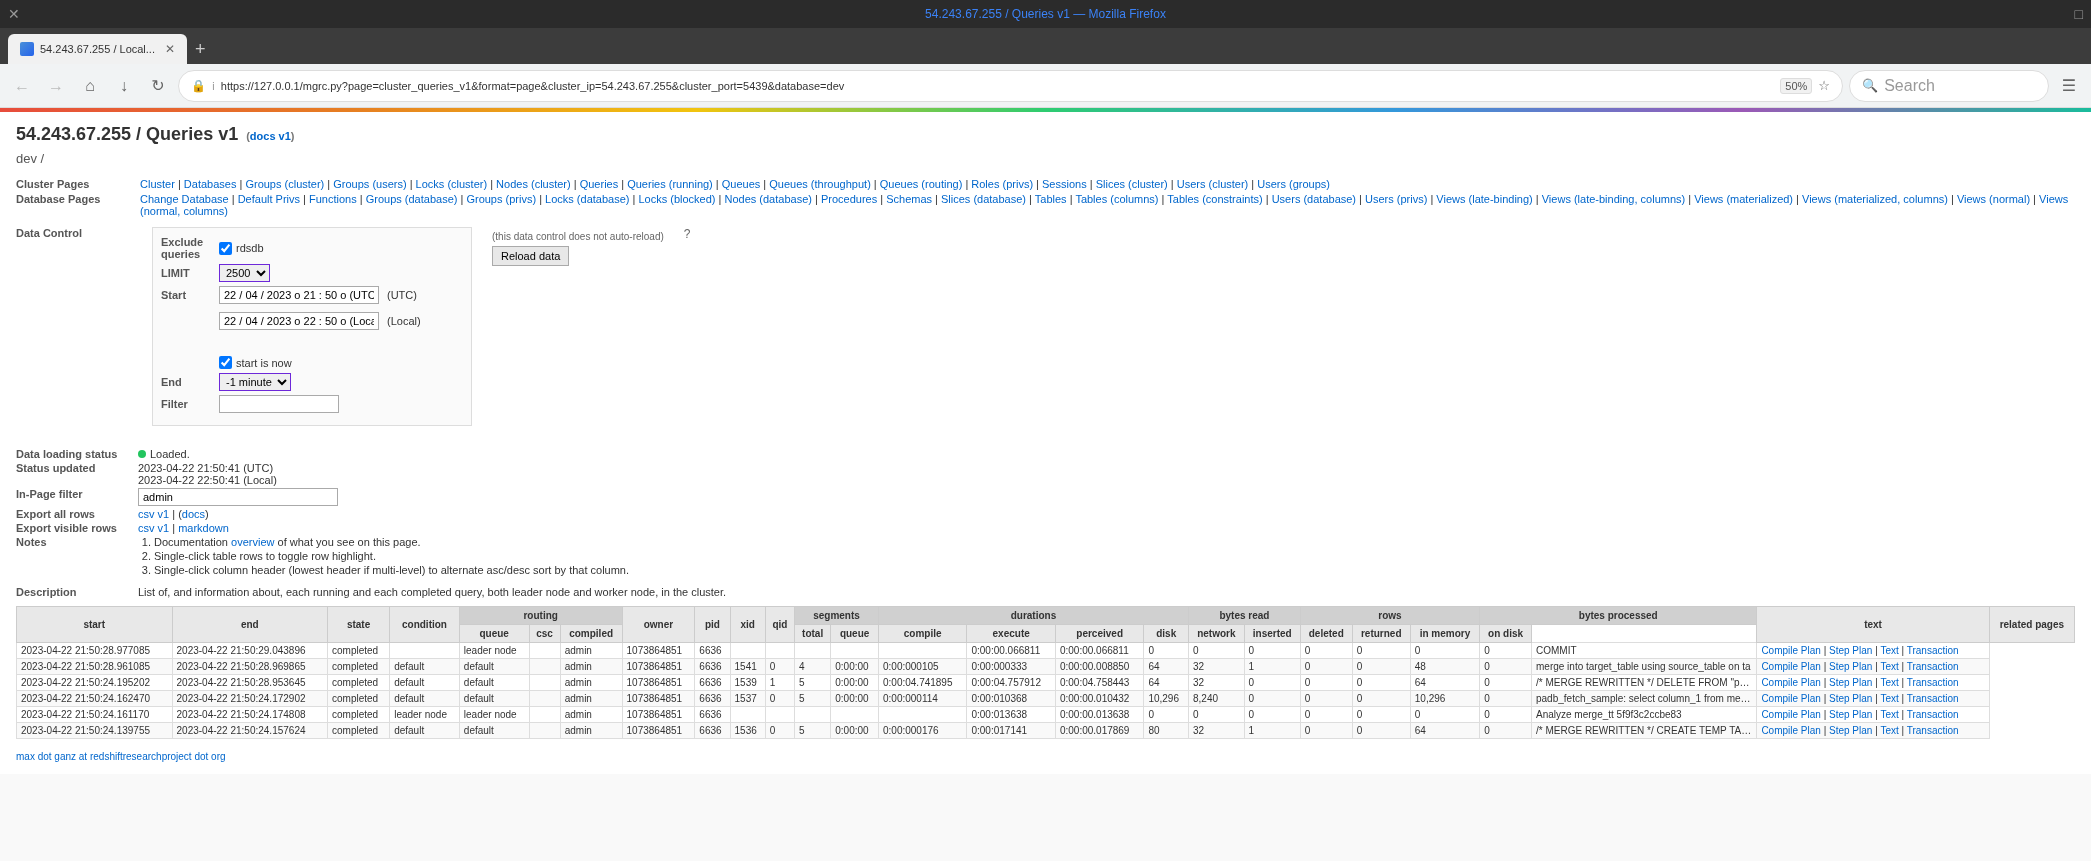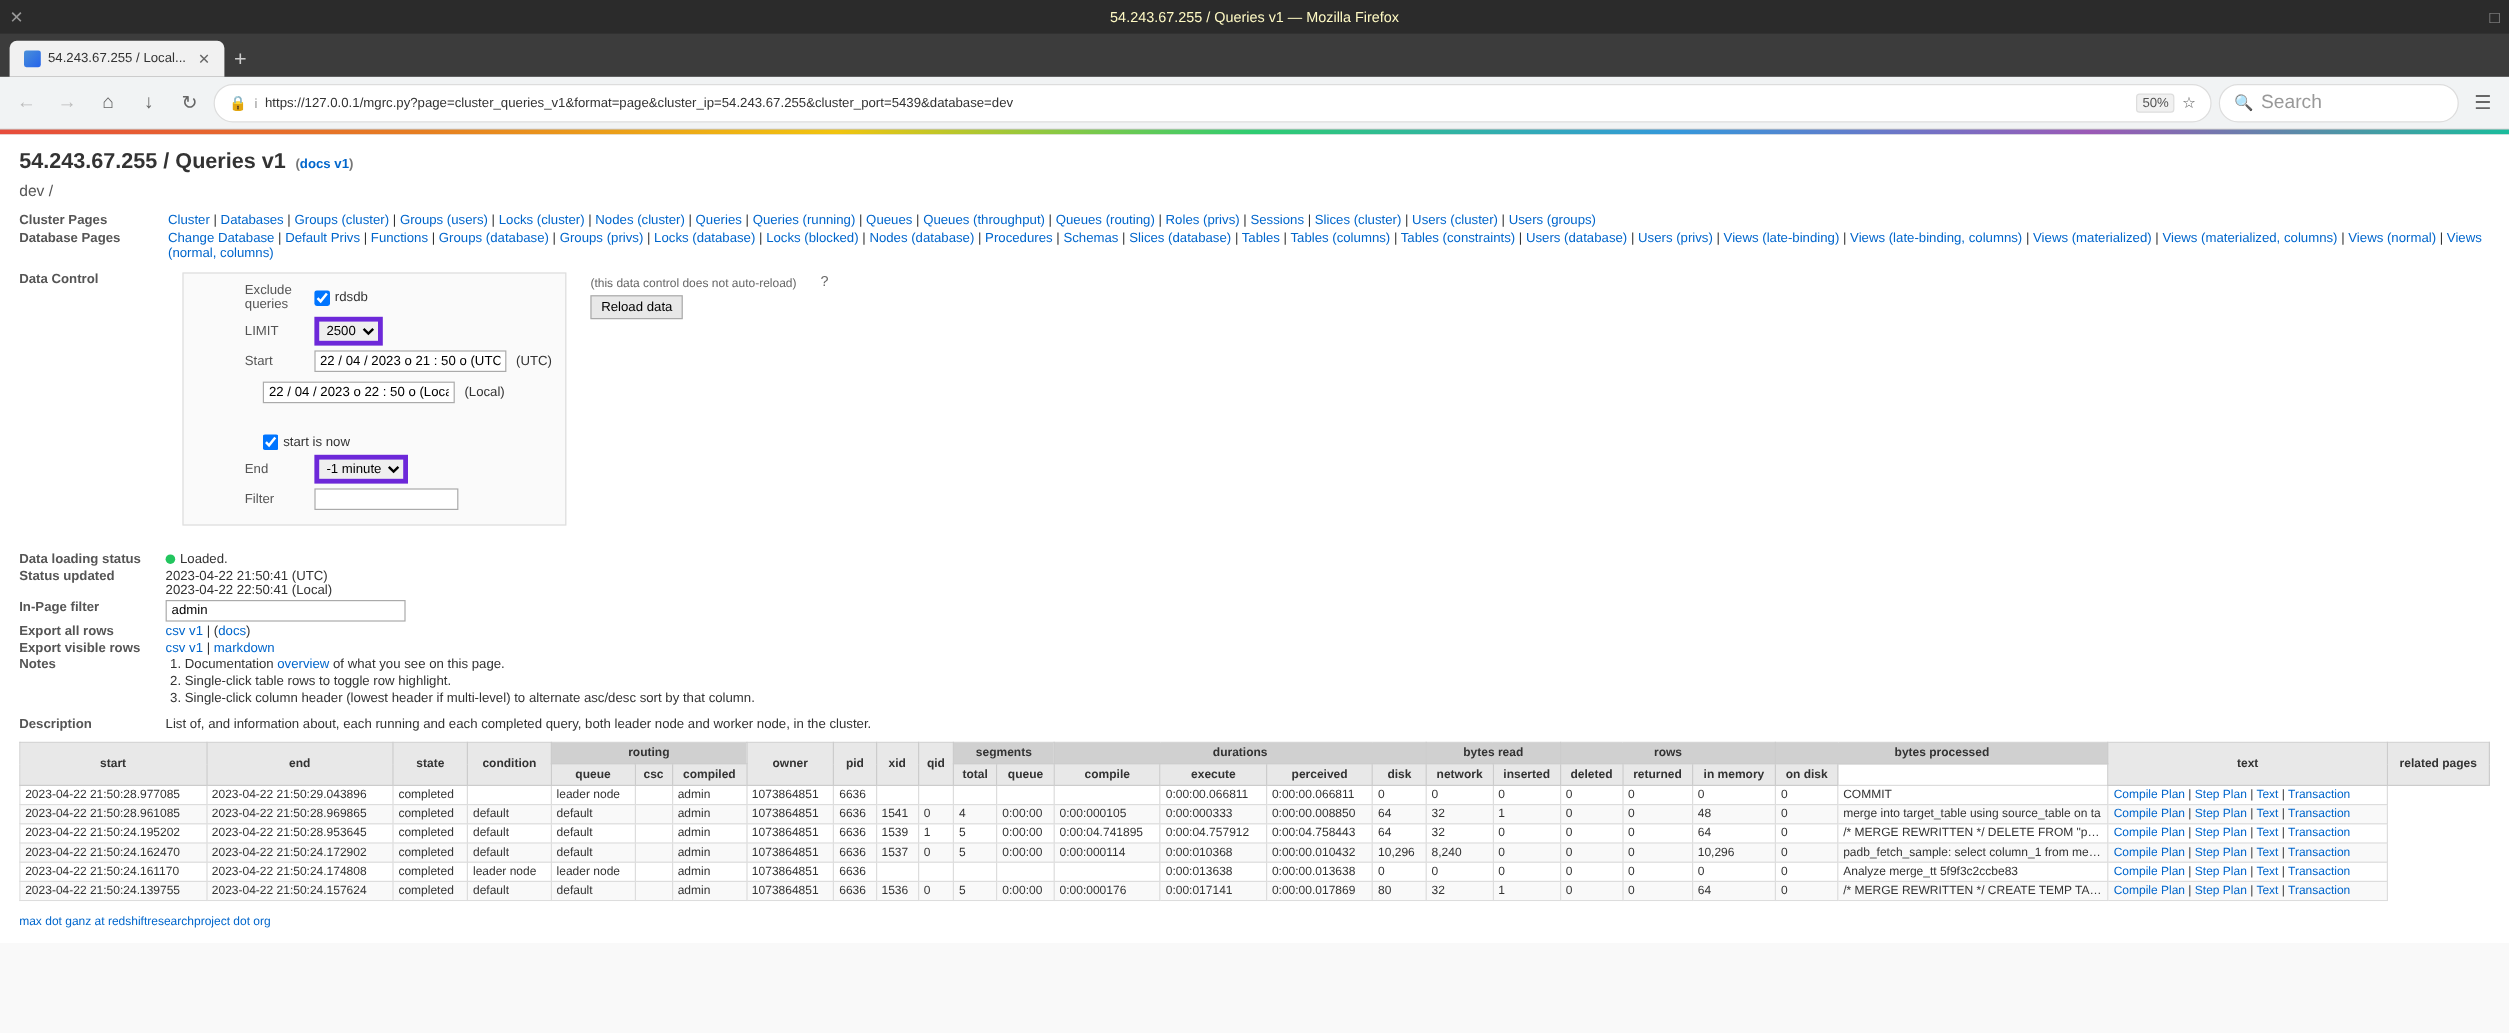--- a/index.html
+++ b/index.html
@@ -1,21 +1,21 @@
 <!DOCTYPE html>
 <html><head>
   <meta charset="utf-8">
   <style>
     * { box-sizing: border-box; margin: 0; padding: 0; }
     body { font-family: Arial, sans-serif; font-size: 11px; background: #f9f9f9; color: #333; overflow-x: auto; }
     
     
     .browser-chrome { background: #3c3c3c; }
     .title-bar { background: #2b2b2b; color: #ccc; font-size: 12px; display: flex; align-items: center; justify-content: center; padding: 4px 8px; position: relative; height: 28px; }
-    .title-bar-text { color: #fef9c3; font-size: 12px; }
+    .title-bar-text { color: #3b82f6; font-size: 12px; }
     .title-bar-close { position: absolute; left: 8px; top: 50%; transform: translateY(-50%); color: #999; cursor: pointer; font-size: 14px; }
     .title-bar-maximize { position: absolute; right: 8px; top: 50%; transform: translateY(-50%); color: #999; cursor: pointer; font-size: 14px; }
     
     
     .tab-bar { background: #3c3c3c; display: flex; align-items: flex-end; padding: 0 8px; height: 36px; }
     .tab { background: #f1f1f1; color: #333; font-size: 12px; padding: 6px 12px; border-radius: 6px 6px 0 0; display: flex; align-items: center; gap: 6px; max-width: 200px; height: 30px; }
     .tab-favicon { width: 14px; height: 14px; background: linear-gradient(135deg, #4a90d9, #2563eb); border-radius: 2px; flex-shrink: 0; }
     .tab-label { font-size: 11px; color: #333; white-space: nowrap; overflow: hidden; text-overflow: ellipsis; }
     .tab-close { color: #666; font-size: 12px; cursor: pointer; margin-left: 4px; }
     .tab-new { color: #ccc; font-size: 18px; padding: 0 8px; cursor: pointer; line-height: 30px; }
@@ -37,23 +37,23 @@
     
     .page-title { font-size: 18px; font-weight: bold; color: #333; display: flex; align-items: baseline; gap: 8px; margin-bottom: 6px; }
     .page-subtitle { color: #777; font-size: 11px; }
     .page-subheader { font-size: 13px; color: #555; margin-bottom: 12px; }
     
     .link { color: #0066cc; text-decoration: none; cursor: pointer; }
     
     
     .data-control { border: 1px solid #ddd; padding: 8px; margin-bottom: 10px; display: inline-block; min-width: 320px; background: #fafafa; }
     .control-row { display: flex; align-items: center; margin-bottom: 4px; gap: 8px; font-size: 11px; }
-    .control-label { width: 50px; font-weight: normal; color: #555; margin-left: 43px; }
+    .control-label { width: 50px; font-weight: bold; color: #555; }
     .control-input { border: 1px solid #aaa; padding: 2px 4px; font-size: 11px; }
-    .control-select { border: 4px solid #6d28d9; padding: 1px 2px; font-size: 11px; }
+    .control-select { border: 1px solid #6d28d9; padding: 1px 2px; font-size: 11px; }
     .checkbox-label { display: flex; align-items: center; gap: 4px; }
     .filter-input { border: 1px solid #aaa; padding: 2px 4px; font-size: 11px; width: 120px; color: #999; }
     .reload-btn { background: #e8e8e8; border: 1px solid #aaa; padding: 3px 8px; font-size: 11px; cursor: pointer; margin-top: 4px; }
     .help-icon { color: #666; font-size: 12px; cursor: pointer; }
     .auto-reload-note { font-size: 10px; color: #666; margin-top: 2px; }
 
     .status-row { display: flex; align-items: center; gap: 4px; font-size: 11px; }
     .status-dot { width: 8px; height: 8px; background: #22c55e; border-radius: 50%; display: inline-block; }
     
     .in-page-filter-input { border: 1px solid #aaa; padding: 2px 4px; font-size: 11px; width: 200px; }

